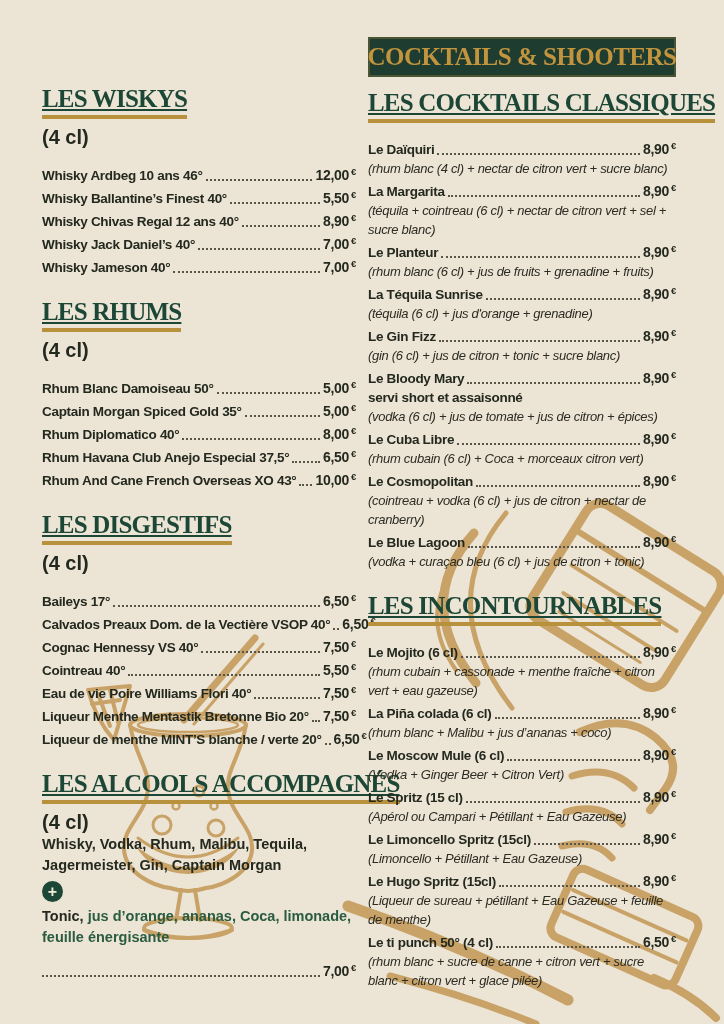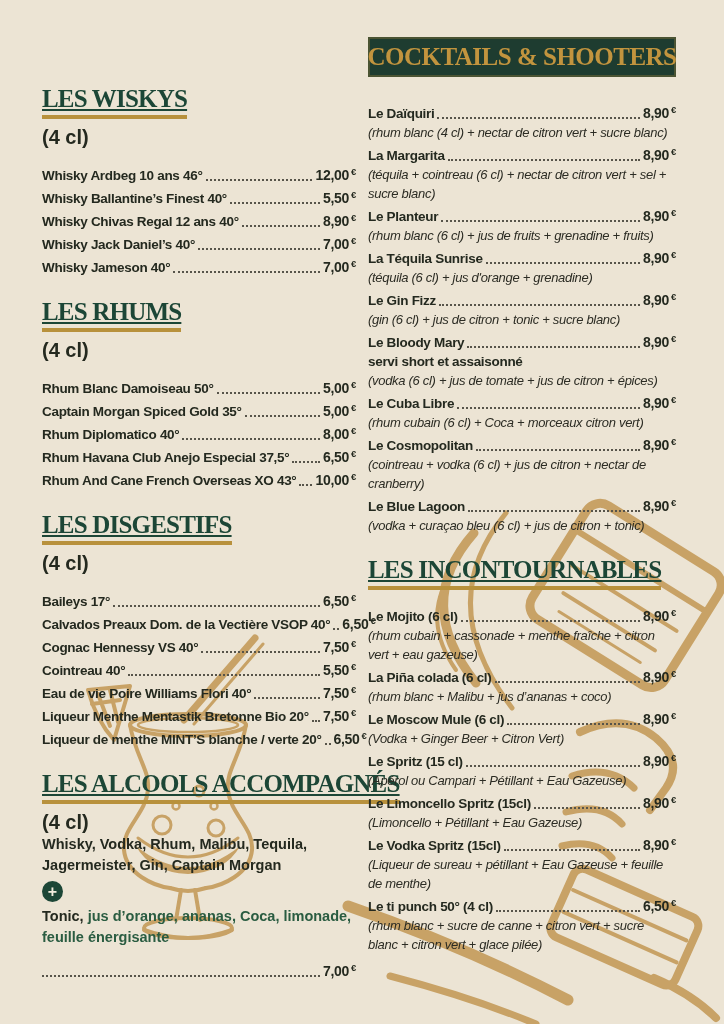--- a/index.html
+++ b/index.html
@@ -9,21 +9,21 @@
   html,body{margin:0;padding:0;}
   body{background:#d8d2c4;font-family:"Liberation Sans",sans-serif;}
   .page{position:relative;width:724px;height:1024px;background:var(--bg);overflow:hidden;margin:0 auto;}
   .art{position:absolute;z-index:0;pointer-events:none;}
   .art-left{left:58px;top:628px;}
   .art-right{left:324px;top:478px;}
   .col{position:absolute;z-index:2;}
   .col-left{left:42px;top:86px;width:314px;}
   .col-right{left:368px;top:37px;width:308px;}
   .banner{height:40px;background:var(--banner-bg);display:flex;align-items:center;justify-content:center;
-    box-shadow:inset 0 0 0 2px rgba(194,148,62,.28);margin-bottom:23px;}
+    box-shadow:inset 0 0 0 2px rgba(194,148,62,.28);margin-bottom:13px;}
   .banner-title{font-family:"Liberation Serif",serif;font-weight:bold;font-size:25px;color:var(--banner-gold);
     letter-spacing:-0.5px;white-space:nowrap;}
   .sec{margin-bottom:22px;}
   .sec-title{font-family:"Liberation Serif",serif;font-weight:bold;font-size:25px;line-height:1;
     color:var(--green);letter-spacing:-0.8px;display:table;margin:0;padding-bottom:4px;
     border-bottom:4px solid var(--gold);white-space:nowrap;text-decoration:underline;}
   .sec-sub{font-weight:bold;font-size:20px;color:var(--ink);margin-top:7px;}
   .items{margin-top:13px;}
   .row{display:flex;align-items:flex-end;font-weight:bold;font-size:13.5px;line-height:19px;
     color:var(--ink);letter-spacing:-0.3px;}
@@ -231,20 +231,21 @@
       </div>
     </section>
   </div>
 
   <div class="col col-right">
     <div class="banner">
       <span class="banner-title">COCKTAILS &amp; SHOOTERS</span>
     </div>
     <div id="right-sections">
     <section class="sec">
+      <h2 class="sec-title">LES COCKTAILS CLASSIQUES</h2>
 
       <div class="items">
     <div class="row">
       <span class="nm">Le Daïquiri</span>
       <span class="dots"></span>
       <span class="pr"><b>8,90</b><span class="eur">€</span></span>
     </div>
   <div class="desc">(rhum blanc (4 cl) + nectar de citron vert + sucre blanc)</div>
     <div class="row">
       <span class="nm">La Margarita</span>
@@ -326,21 +327,21 @@
       <span class="pr"><b>8,90</b><span class="eur">€</span></span>
     </div>
   <div class="desc">(Apérol ou Campari + Pétillant + Eau Gazeuse)</div>
     <div class="row">
       <span class="nm">Le Limoncello Spritz  (15cl)</span>
       <span class="dots"></span>
       <span class="pr"><b>8,90</b><span class="eur">€</span></span>
     </div>
   <div class="desc">(Limoncello + Pétillant + Eau Gazeuse)</div>
     <div class="row">
-      <span class="nm">Le Vodka Spritz  (15cl)</span>
+      <span class="nm">Le Hugo Spritz  (15cl)</span>
       <span class="dots"></span>
       <span class="pr"><b>8,90</b><span class="eur">€</span></span>
     </div>
   <div class="desc">(Liqueur de sureau + pétillant + Eau Gazeuse + feuille de menthe)</div>
     <div class="row">
       <span class="nm">Le ti punch 50°  (4 cl)</span>
       <span class="dots"></span>
       <span class="pr"><b>6,50</b><span class="eur">€</span></span>
     </div>
   <div class="desc">(rhum blanc + sucre de canne + citron vert + sucre blanc + citron vert + glace pilée)</div>

